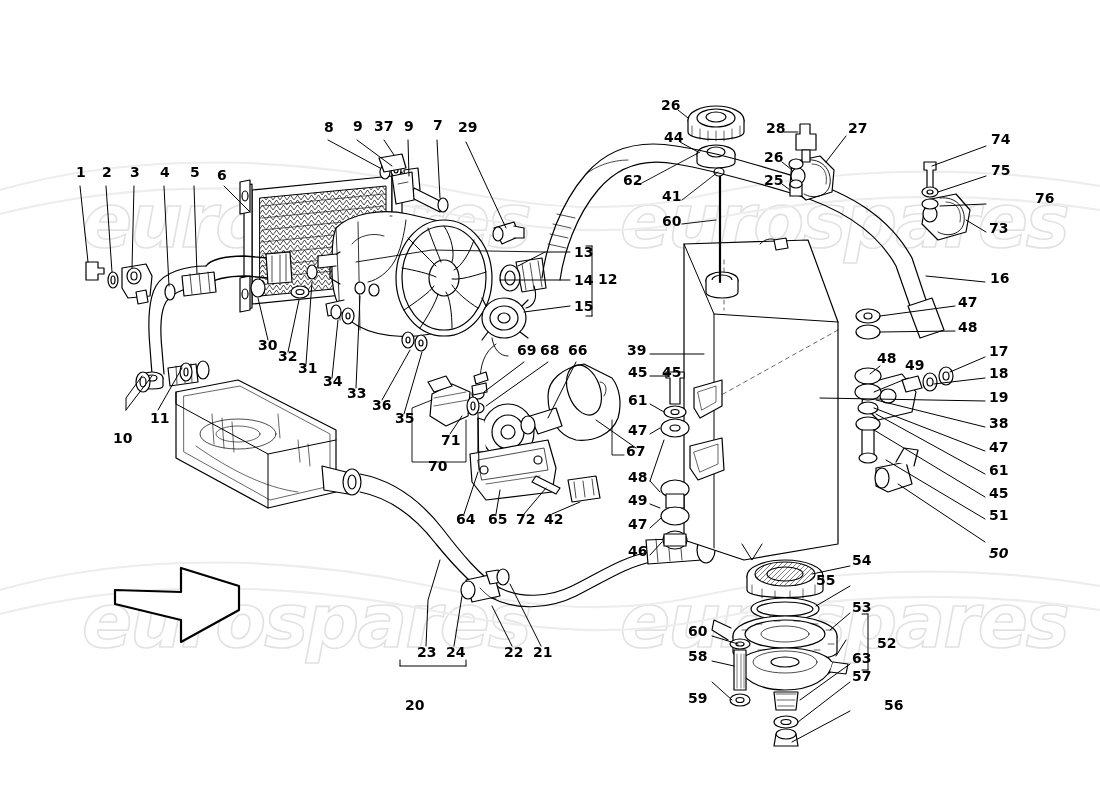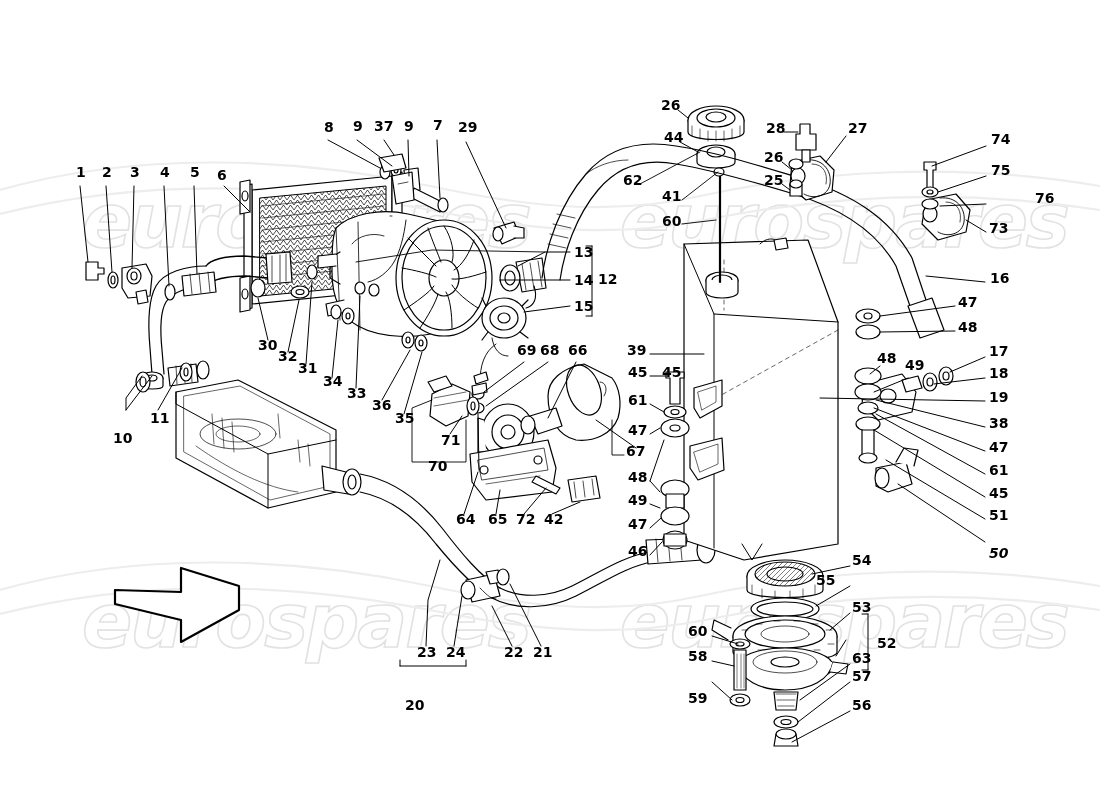--- a/index.html
+++ b/index.html
@@ -626,21 +626,21 @@
     <span class="num" style="left:877px;top:351px;">48</span>
     <span class="num" style="left:958px;top:320px;">48</span>
     <span class="num" style="left:628px;top:493px;">49</span>
     <span class="num" style="left:905px;top:358px;">49</span>
     <span class="num" style="left:989px;top:546px;font-style:italic;">50</span>
     <span class="num" style="left:989px;top:508px;">51</span>
     <span class="num" style="left:877px;top:636px;">52</span>
     <span class="num" style="left:852px;top:600px;">53</span>
     <span class="num" style="left:852px;top:553px;">54</span>
     <span class="num" style="left:816px;top:573px;">55</span>
-    <span class="num" style="left:852px;top:698px;">56</span>
+    <span class="num" style="left:884px;top:698px;">56</span>
     <span class="num" style="left:852px;top:669px;">57</span>
     <span class="num" style="left:688px;top:649px;">58</span>
     <span class="num" style="left:688px;top:670px;margin-top:21px;">59</span>
     <span class="num" style="left:688px;top:624px;">60</span>
     <span class="num" style="left:628px;top:393px;">61</span>
     <span class="num" style="left:989px;top:463px;">61</span>
     <span class="num" style="left:623px;top:173px;">62</span>
     <span class="num" style="left:852px;top:651px;">63</span>
     <span class="num" style="left:456px;top:512px;">64</span>
     <span class="num" style="left:488px;top:512px;">65</span>

